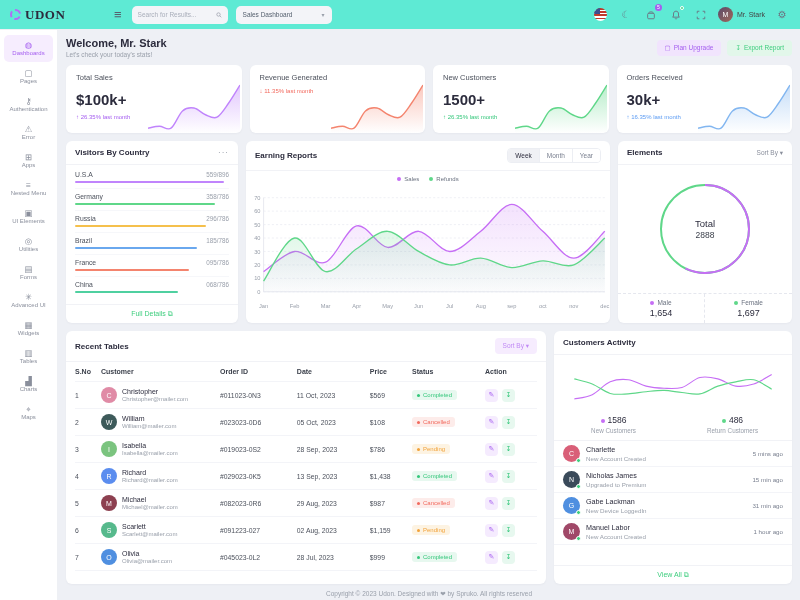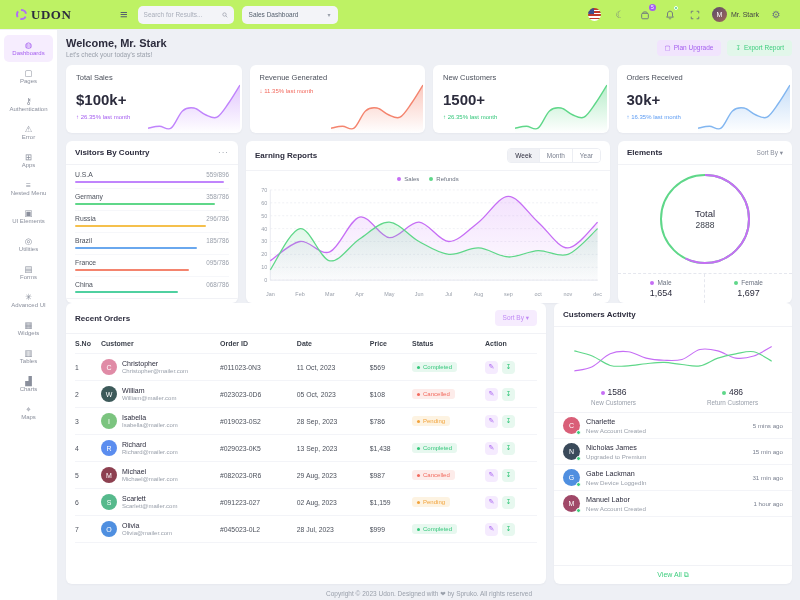--- a/index.html
+++ b/index.html
@@ -1,22 +1,22 @@
 <!DOCTYPE html>
 <html><head>
 <meta charset="utf-8">
 <style>
   *{margin:0;padding:0;box-sizing:border-box;}
   html,body{width:800px;height:600px;overflow:hidden;background:#eef0f5;
     font-family:"Liberation Sans",sans-serif;color:#333;}
   .app{width:800px;height:600px;display:flex;flex-direction:column;}
 
   
-  .topbar{height:30px;background:#bef264;display:flex;align-items:center;flex-shrink:0;
-    border-bottom:1px solid #eef0f4;padding:0 16px;gap:8px;}
+  .topbar{height:30px;background:#5eead4;display:flex;align-items:center;flex-shrink:0;
+    border-bottom:1px solid #eef0f4;padding:0 10px;gap:8px;}
   .logo{display:flex;align-items:center;gap:4px;width:96px;flex-shrink:0;}
   .logo-ring{width:11px;height:11px;border:2.5px dashed #b06ef5;border-radius:50%;}
   .logo-text{font-family:"Liberation Serif",serif;font-weight:bold;font-size:13px;color:#2c2c3d;letter-spacing:.5px;}
   .hamburger{font-size:13px;color:#55606e;cursor:pointer;margin-right:2px;}
   .searchbox{background:#f3f4f8;border-radius:5px;height:18px;width:96px;display:flex;align-items:center;padding:0 6px;gap:4px;}
   .searchbox input{border:none;background:transparent;outline:none;width:74px;font-size:6.5px;color:#555;
     font-family:"Liberation Sans",sans-serif;}
   .searchbox input::placeholder{color:#a9aeba;}
   .selectbox{background:#f3f4f8;border-radius:5px;height:18px;min-width:96px;display:flex;align-items:center;
     justify-content:space-between;padding:0 7px;font-size:6.5px;color:#55606e;cursor:pointer;gap:6px;}
@@ -62,21 +62,21 @@
     box-shadow:0 1px 2px rgba(40,40,80,.04);}
   .stat-title{font-size:7.5px;color:#4c515c;}
   .stat-value{font-size:15px;font-weight:bold;color:#2c2c3d;margin-top:9px;}
   .stat-change{font-size:6px;margin-top:6px;}
   .stat-spark{position:absolute;right:2px;bottom:0;}
 
   
   .card{background:#fff;border-radius:6px;box-shadow:0 1px 2px rgba(40,40,80,.04);display:flex;flex-direction:column;overflow:hidden;}
   .card-head{display:flex;align-items:center;justify-content:space-between;padding:7px 9px;border-bottom:1px solid #f1f2f6;}
   .card-title{font-size:8px;font-weight:bold;color:#2c2c3d;}
-  .mid-row{display:grid;grid-template-columns:172px 1fr 174px;gap:8px;height:162px;margin-bottom:0;}
+  .mid-row{display:grid;grid-template-columns:172px 1fr 174px;gap:8px;height:182px;margin-bottom:8px;}
   .dots{color:#9aa0ab;font-size:8px;letter-spacing:1px;cursor:pointer;}
 
   
   .country-list{flex:1;padding:2px 9px 0;}
   .country-row{padding:4px 0 5px;border-bottom:1px solid #f6f7fa;}
   .country-row:last-child{border-bottom:none;}
   .cr-top{display:flex;justify-content:space-between;font-size:6.8px;color:#4c515c;margin-bottom:3px;}
   .cr-val{color:#9aa0ab;font-size:6.3px;}
   .cr-bar{height:2px;border-radius:2px;background:transparent;}
   .card-foot{border-top:1px solid #f1f2f6;text-align:center;padding:5px 0;font-size:7px;color:#3fce7f;cursor:pointer;}
@@ -472,21 +472,21 @@
               <div class="v-num">1,697</div>
             </div>
           </div>
         </section>
       </div>
 
       <div class="bot-row">
 
         <section class="card">
           <div class="card-head">
-            <span class="card-title">Recent Orders</span>
+            <span class="card-title">Recent Tables</span>
             <button class="sort-btn">Sort By ▾</button>
           </div>
           <div class="table" id="orders">
               <div class="tr th">
                 <span>S.No</span>
                 <span>Customer</span>
                 <span>Order ID</span>
                 <span>Date</span>
                 <span>Price</span>
                 <span>Status</span>

